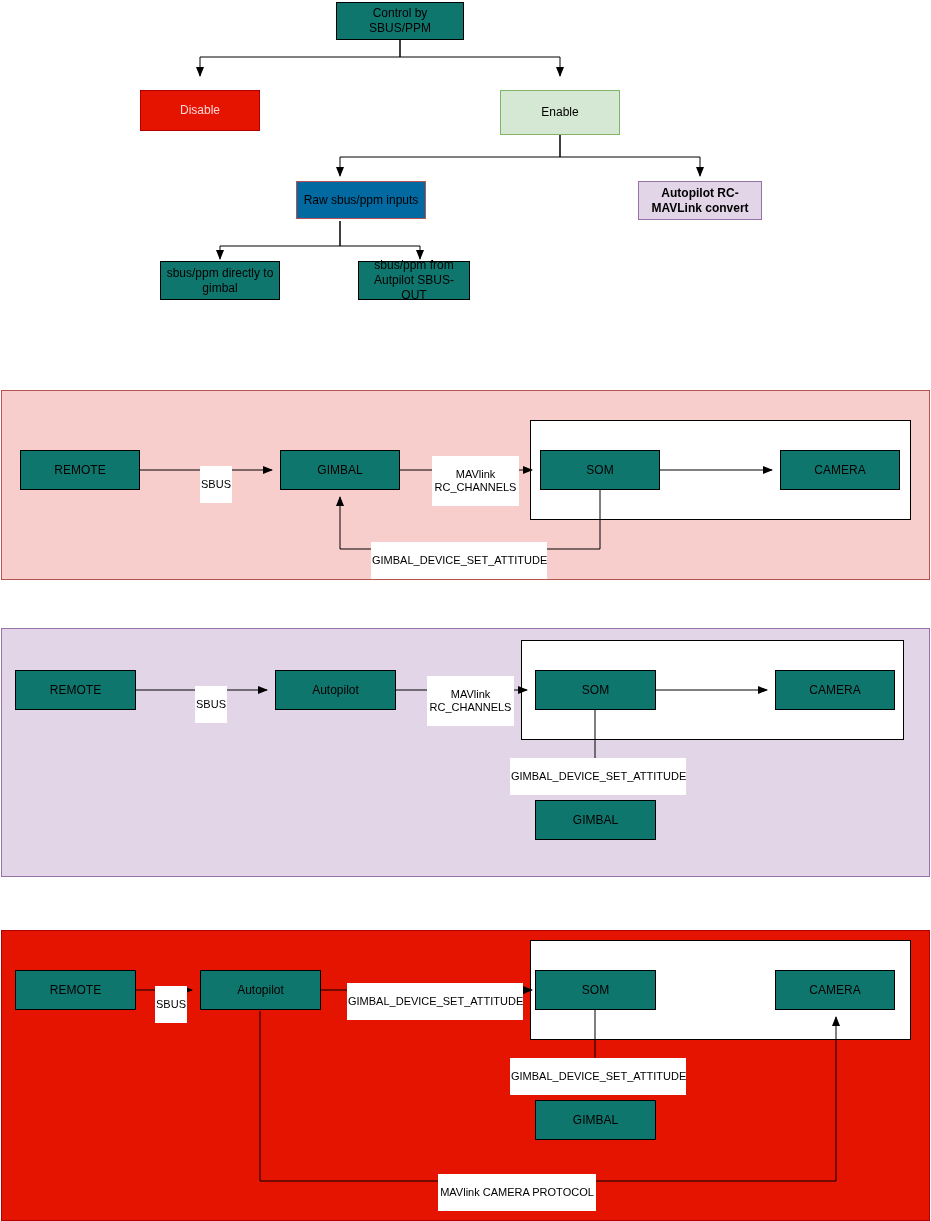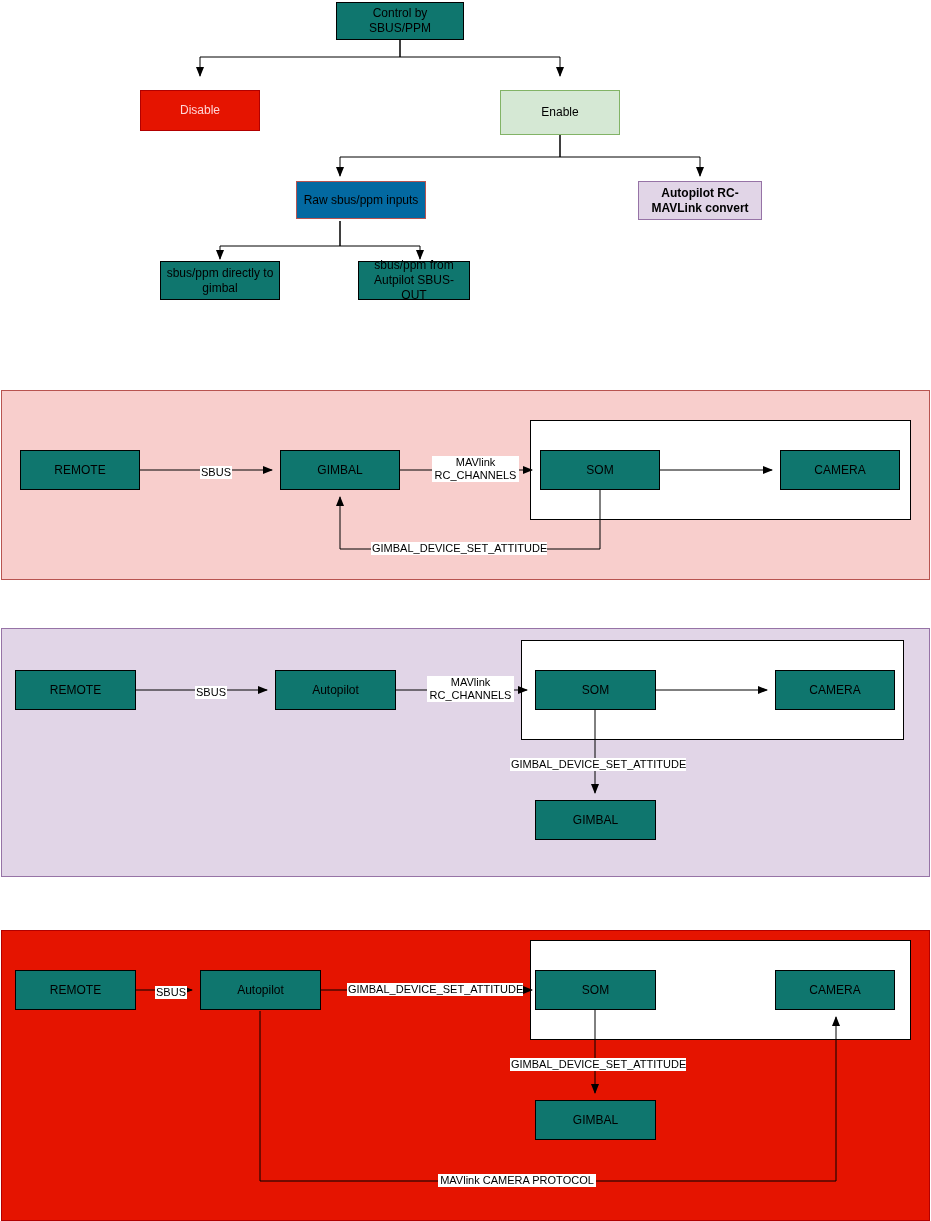--- a/index.html
+++ b/index.html
@@ -31,21 +31,21 @@
     padding:0 3px;
   }
   .edgelabel{
     position:absolute;
     background:#ffffff;
     font-size:11px;
     line-height:13px;
     color:#000000;
     text-align:center;
     white-space:pre-line;
-    padding:0 1px;
+    padding:12px 1px;
     box-sizing:border-box;
   }
   svg.wires{
     position:absolute;
     left:0;top:0;
     width:931px;height:1221px;
     pointer-events:none;
   }
   .container-box{
     position:absolute;

